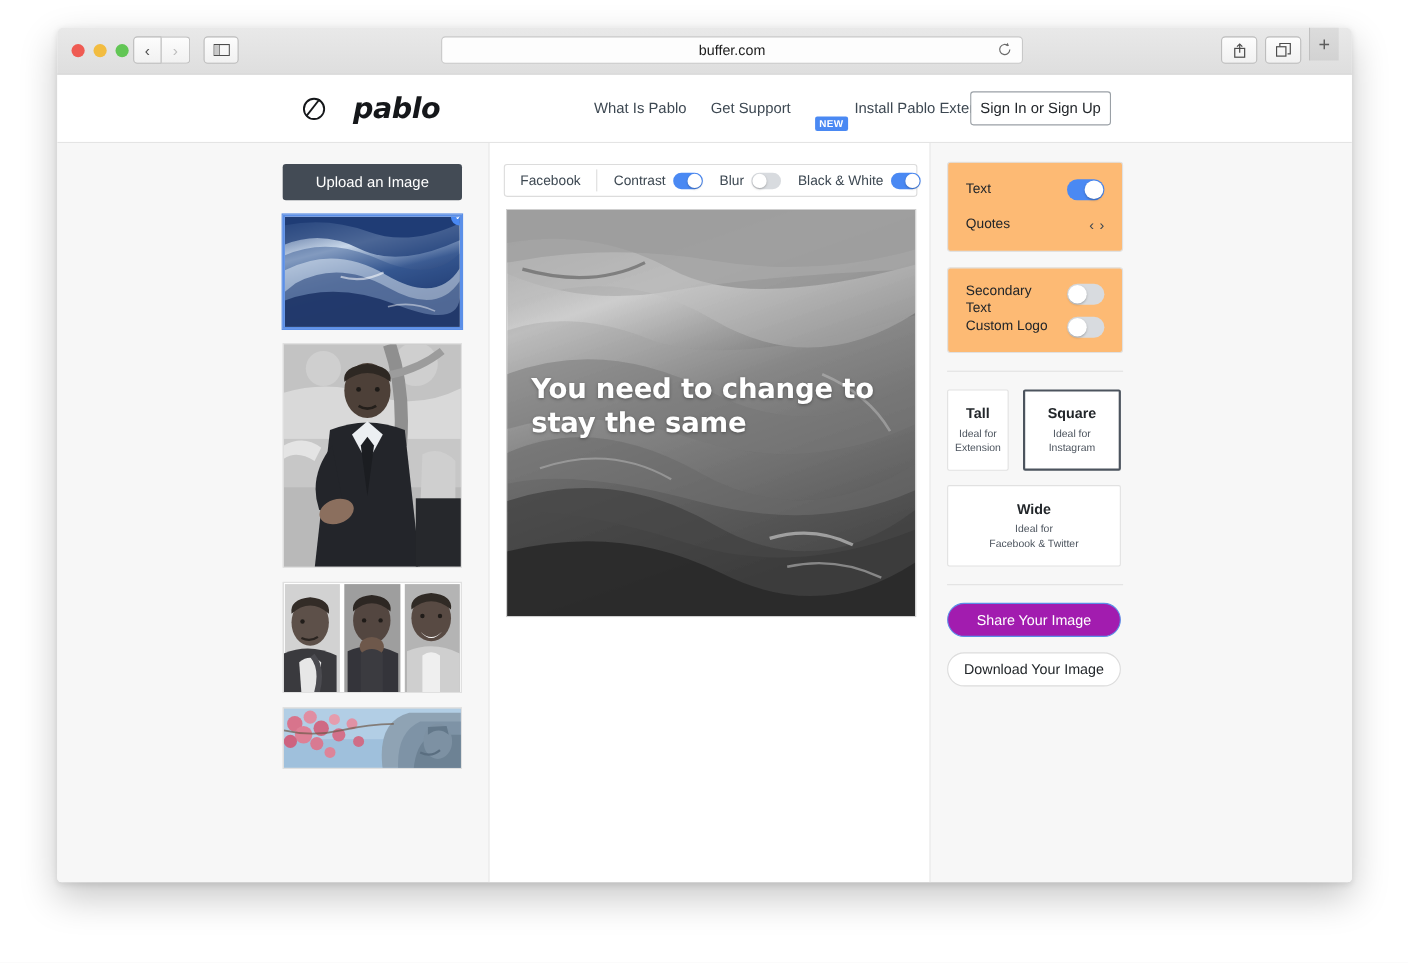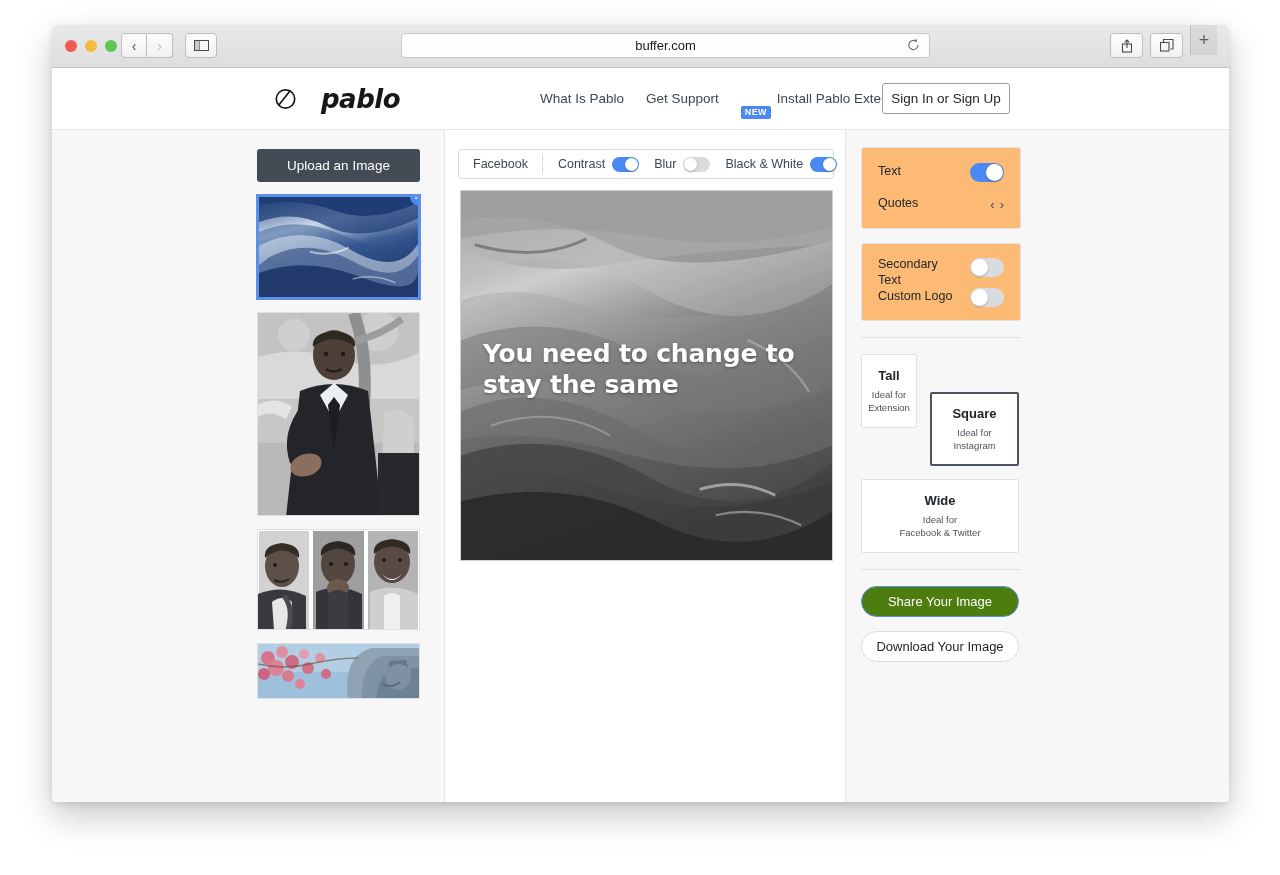--- a/index.html
+++ b/index.html
@@ -424,21 +424,21 @@
     border-radius: 2px;
     text-align: center;
     cursor: pointer;
     display: flex;
     flex-direction: column;
     align-items: center;
     justify-content: center;
   }
   .size-card.selected { border: 2px solid #4c545e; }
   .size-tall   { width: 56px; height: 74px; }
-  .size-square { width: 89px; height: 74px; margin-top: 38px; }
+  .size-square { width: 89px; height: 74px; }
   .size-wide   { width: 158px; height: 74px; margin-top: 13px; }
   .size-title {
     font-size: 13px;
     font-weight: 700;
     color: #22262a;
     margin-bottom: 6px;
   }
   .size-sub {
     font-size: 9.5px;
     color: #4c545e;
@@ -448,21 +448,21 @@
   .action-btn {
     display: block;
     width: 158px;
     height: 31px;
     border-radius: 16px;
     font-size: 13px;
     cursor: pointer;
     font-family: "Liberation Sans", sans-serif;
   }
   .btn-share {
-    background: #4d7c0f;
+    background: #a21caf;
     border: 1px solid #5b8fe8;
     color: #ffffff;
   }
   .btn-download {
     background: #ffffff;
     border: 1px solid #dcdcdc;
     color: #22262a;
     margin-top: 14px;
   }
 </style>

